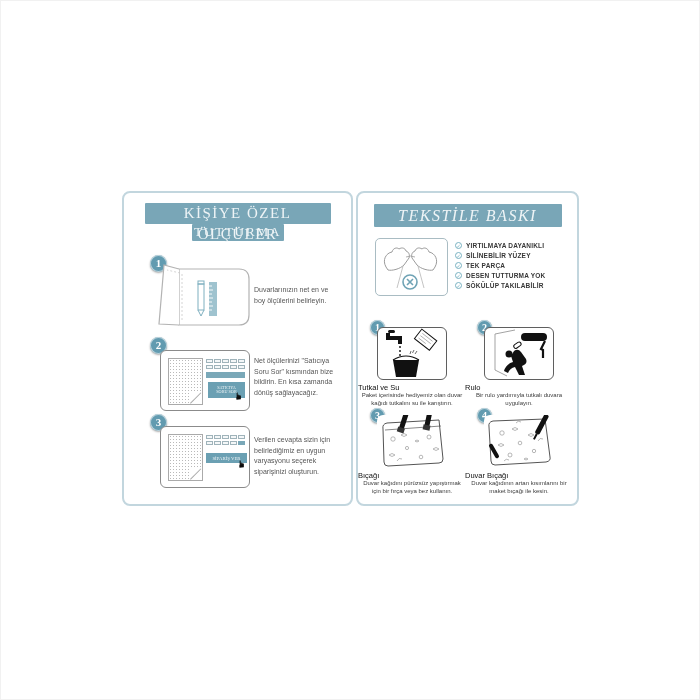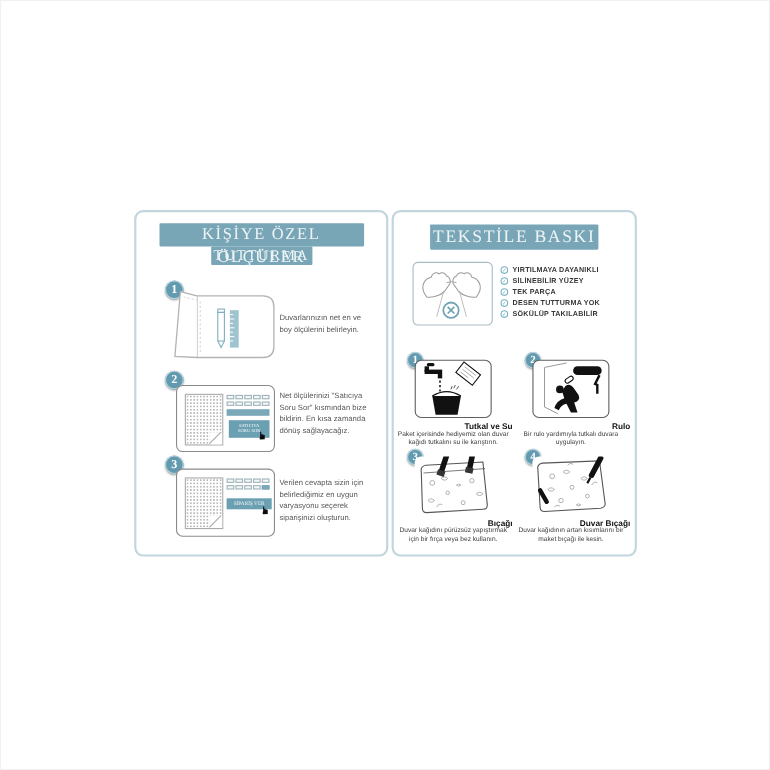--- a/index.html
+++ b/index.html
@@ -7,21 +7,21 @@
     border:1px solid #f1f1f1;box-sizing:border-box;overflow:hidden;
     font-family:"Liberation Sans",sans-serif;}
   .panel{position:absolute;box-sizing:border-box;border:2px solid #c2d6de;border-radius:8px;background:#fff;}
   #left-panel{left:121px;top:190px;width:231px;height:315px;}
   #right-panel{left:355px;top:190px;width:223px;height:315px;}
 
   .hbox{display:block;background:#79a6b7;color:#eef4f6;text-align:center;
     font-family:"Liberation Serif",serif;letter-spacing:1.5px;border-radius:1px;}
   .t1{width:186px;height:21px;line-height:21px;font-size:15px;margin:10px auto 0;}
   .t2{width:92px;height:17px;line-height:16px;font-size:13.5px;margin:0 auto;}
-  .rt{width:153px;height:23px;line-height:23px;font-size:16px;margin:11px auto 0;}
+  .rt{width:188px;height:23px;line-height:23px;font-size:16px;margin:11px auto 0;font-style:italic;}
   .sub{position:absolute;left:16px;top:107px;width:188px;height:24px;line-height:24px;font-size:16px;letter-spacing:2px;}
 
   .num{position:absolute;width:17px;height:17px;border-radius:50%;background:#629bb0;
     color:#fff;font-family:"Liberation Serif",serif;font-size:11px;font-weight:bold;
     text-align:center;line-height:17px;box-shadow:0 1px 2px rgba(0,0,0,.35), inset 0 0 0 1px rgba(255,255,255,.55);}
   .rnum{width:15px;height:15px;line-height:15px;font-size:10px;}
 
   .stept{position:absolute;font-size:7px;line-height:1.5;color:#565656;}
   .mock{position:absolute;box-sizing:border-box;border:1px solid #8b8b8b;border-radius:6px;background:#fff;}
   .thumb{position:absolute;left:7px;top:7px;width:33px;height:45px;border:1px solid #aaa;
@@ -39,21 +39,21 @@
   .cursor{position:absolute;font-size:10px;color:#0b0b0b;transform:rotate(-90deg);line-height:1;}
 
   .feat-list{position:absolute;left:97px;top:49px;}
   .feat{display:flex;align-items:center;gap:4px;height:7px;margin-bottom:3px;}
   .chk{flex:0 0 7px;width:7px;height:7px;border:1px solid #79b2c2;border-radius:50%;
     color:#79b2c2;font-size:5px;line-height:7px;text-align:center;box-sizing:border-box;}
   .feat b{font-size:6.5px;color:#373737;letter-spacing:0.2px;white-space:nowrap;}
 
   .illus{position:absolute;box-sizing:border-box;}
   .rbox{position:absolute;width:70px;height:53px;border:1px solid #5f5f5f;border-radius:6px;background:#fff;box-sizing:border-box;}
-  .cap{position:absolute;width:108px;text-align:right;font-size:7.5px;font-weight:bold;color:#101010;}
+  .cap{position:absolute;width:108px;text-align:left;font-size:7.5px;font-weight:normal;color:#101010;}
   .rtext{position:absolute;width:108px;text-align:center;font-size:6px;line-height:1.3;color:#3c3c3c;}
 
   .handsbox{position:absolute;left:17px;top:45px;width:71px;height:56px;border:1px solid #a9bcc3;border-radius:5px;background:#fff;}
   svg{display:block;}
 </style>
 </head>
 <body>
 
 <div id="canvas">
 

